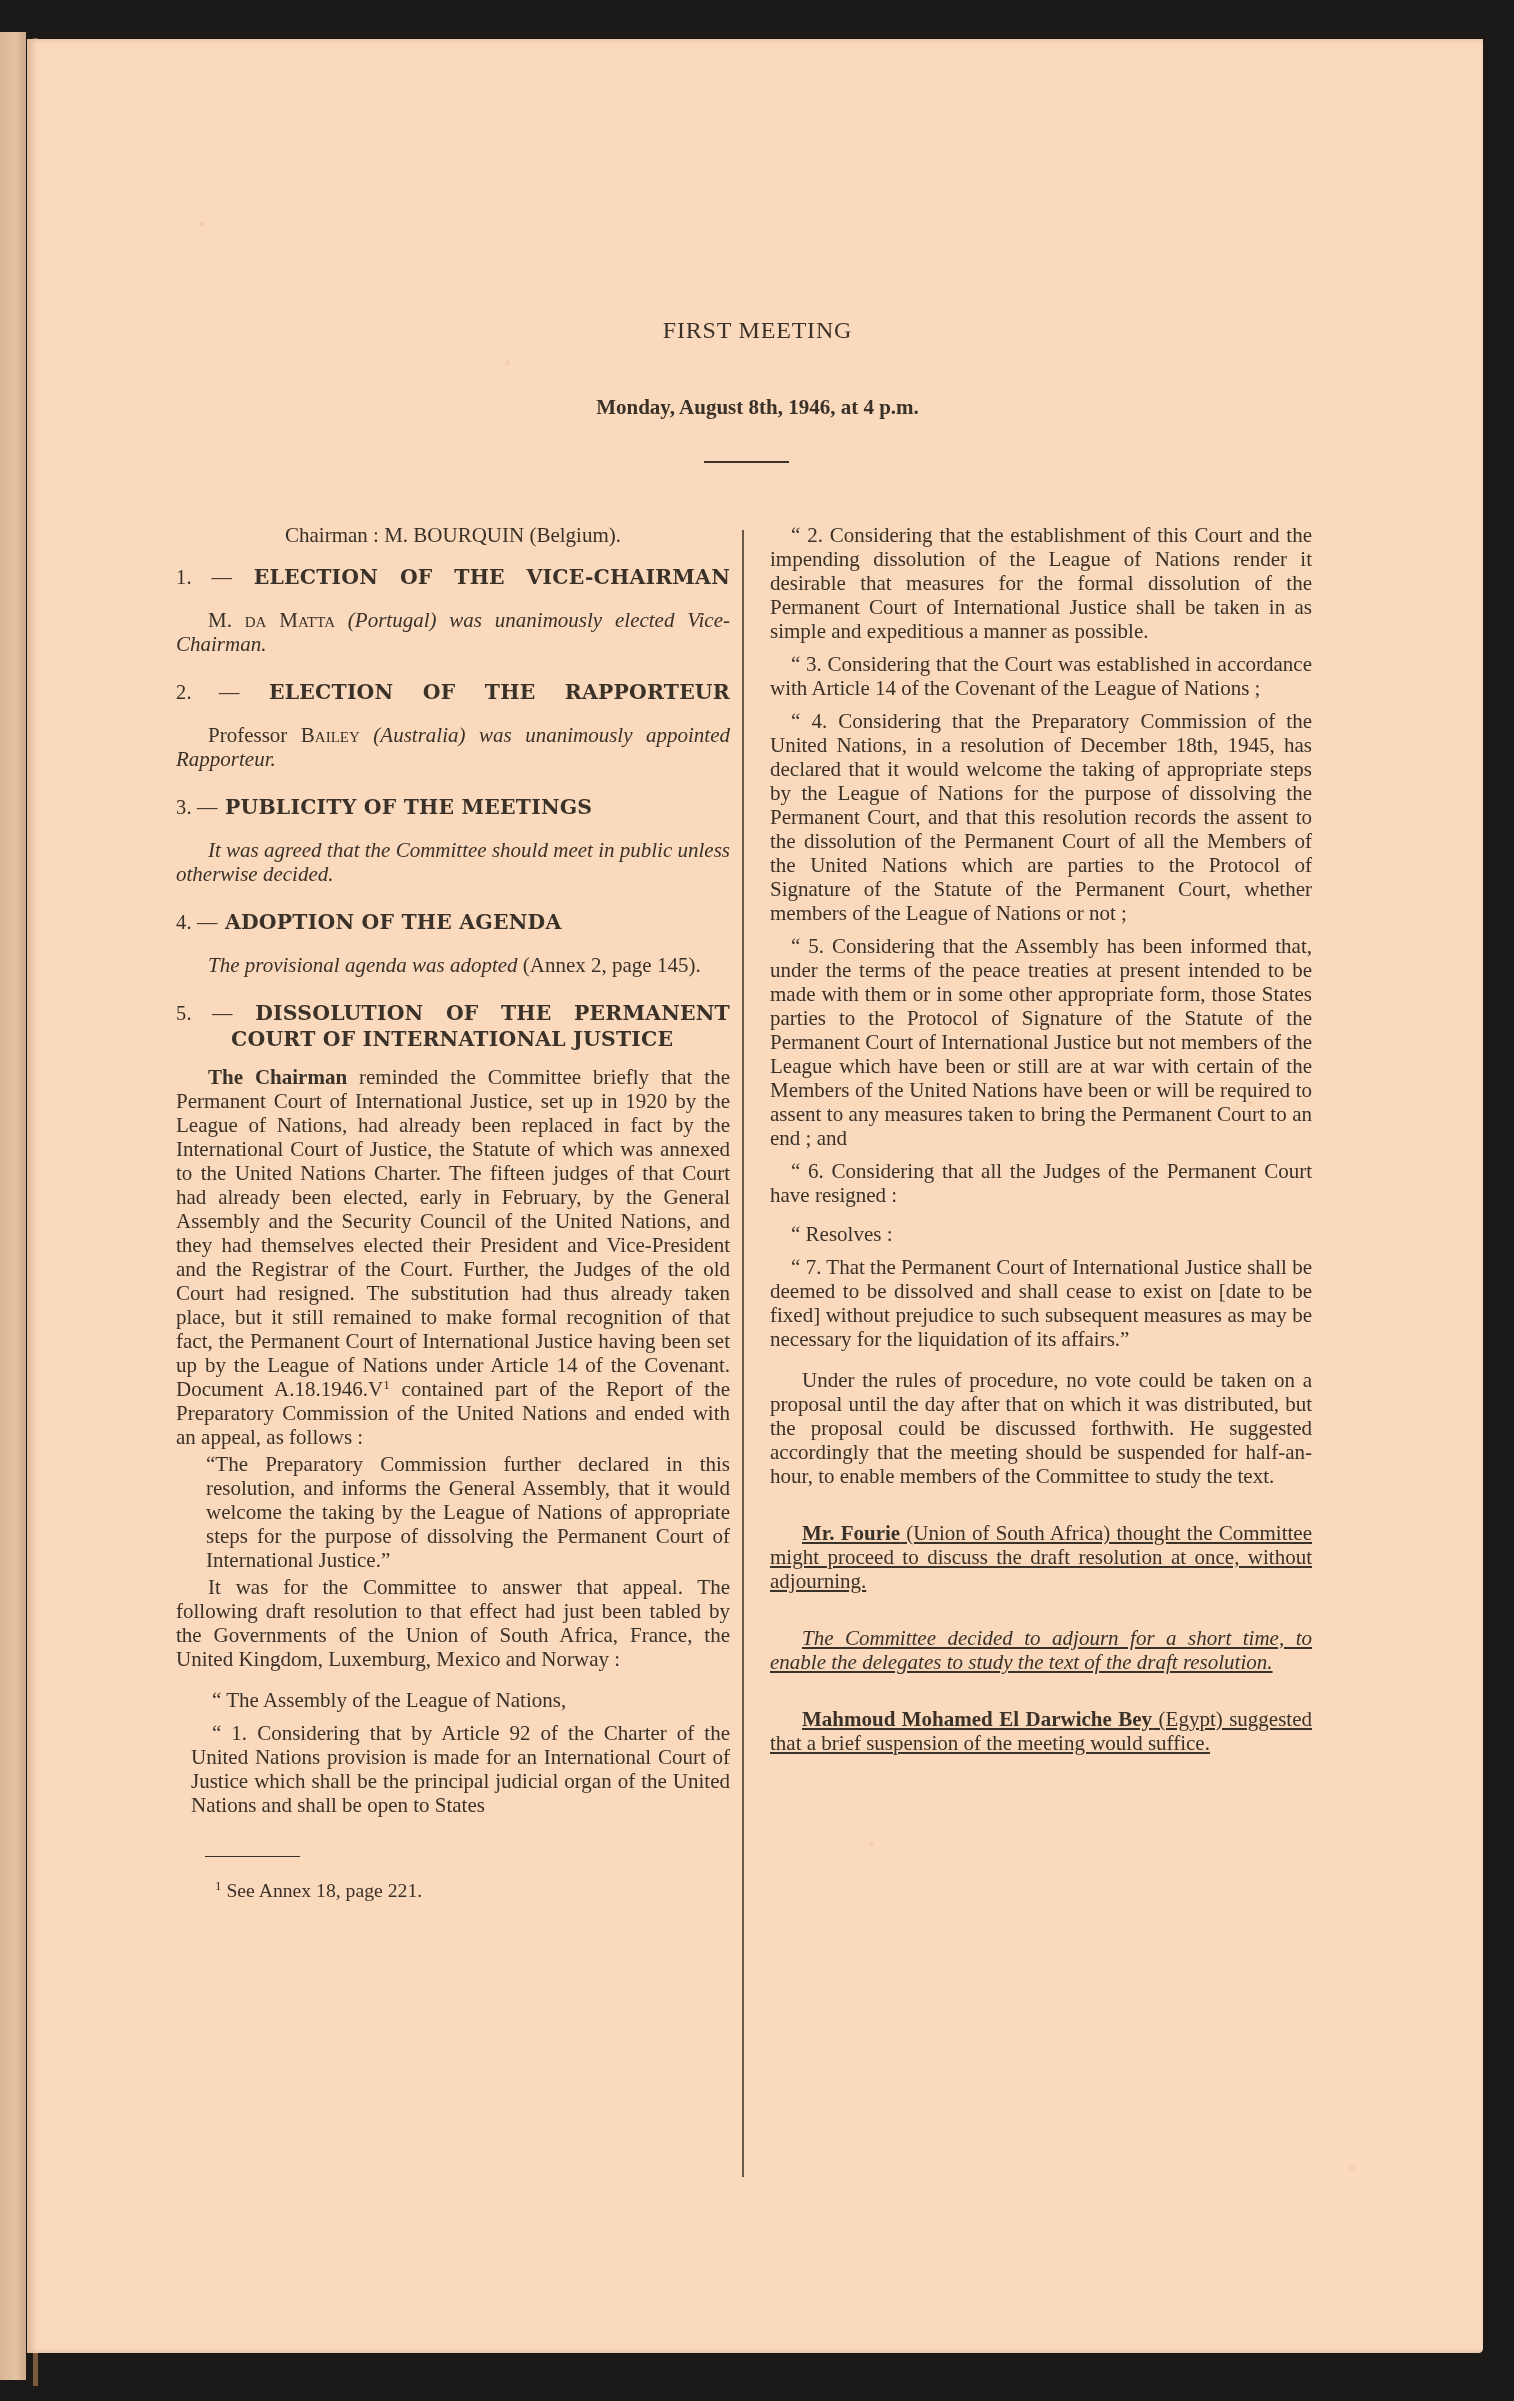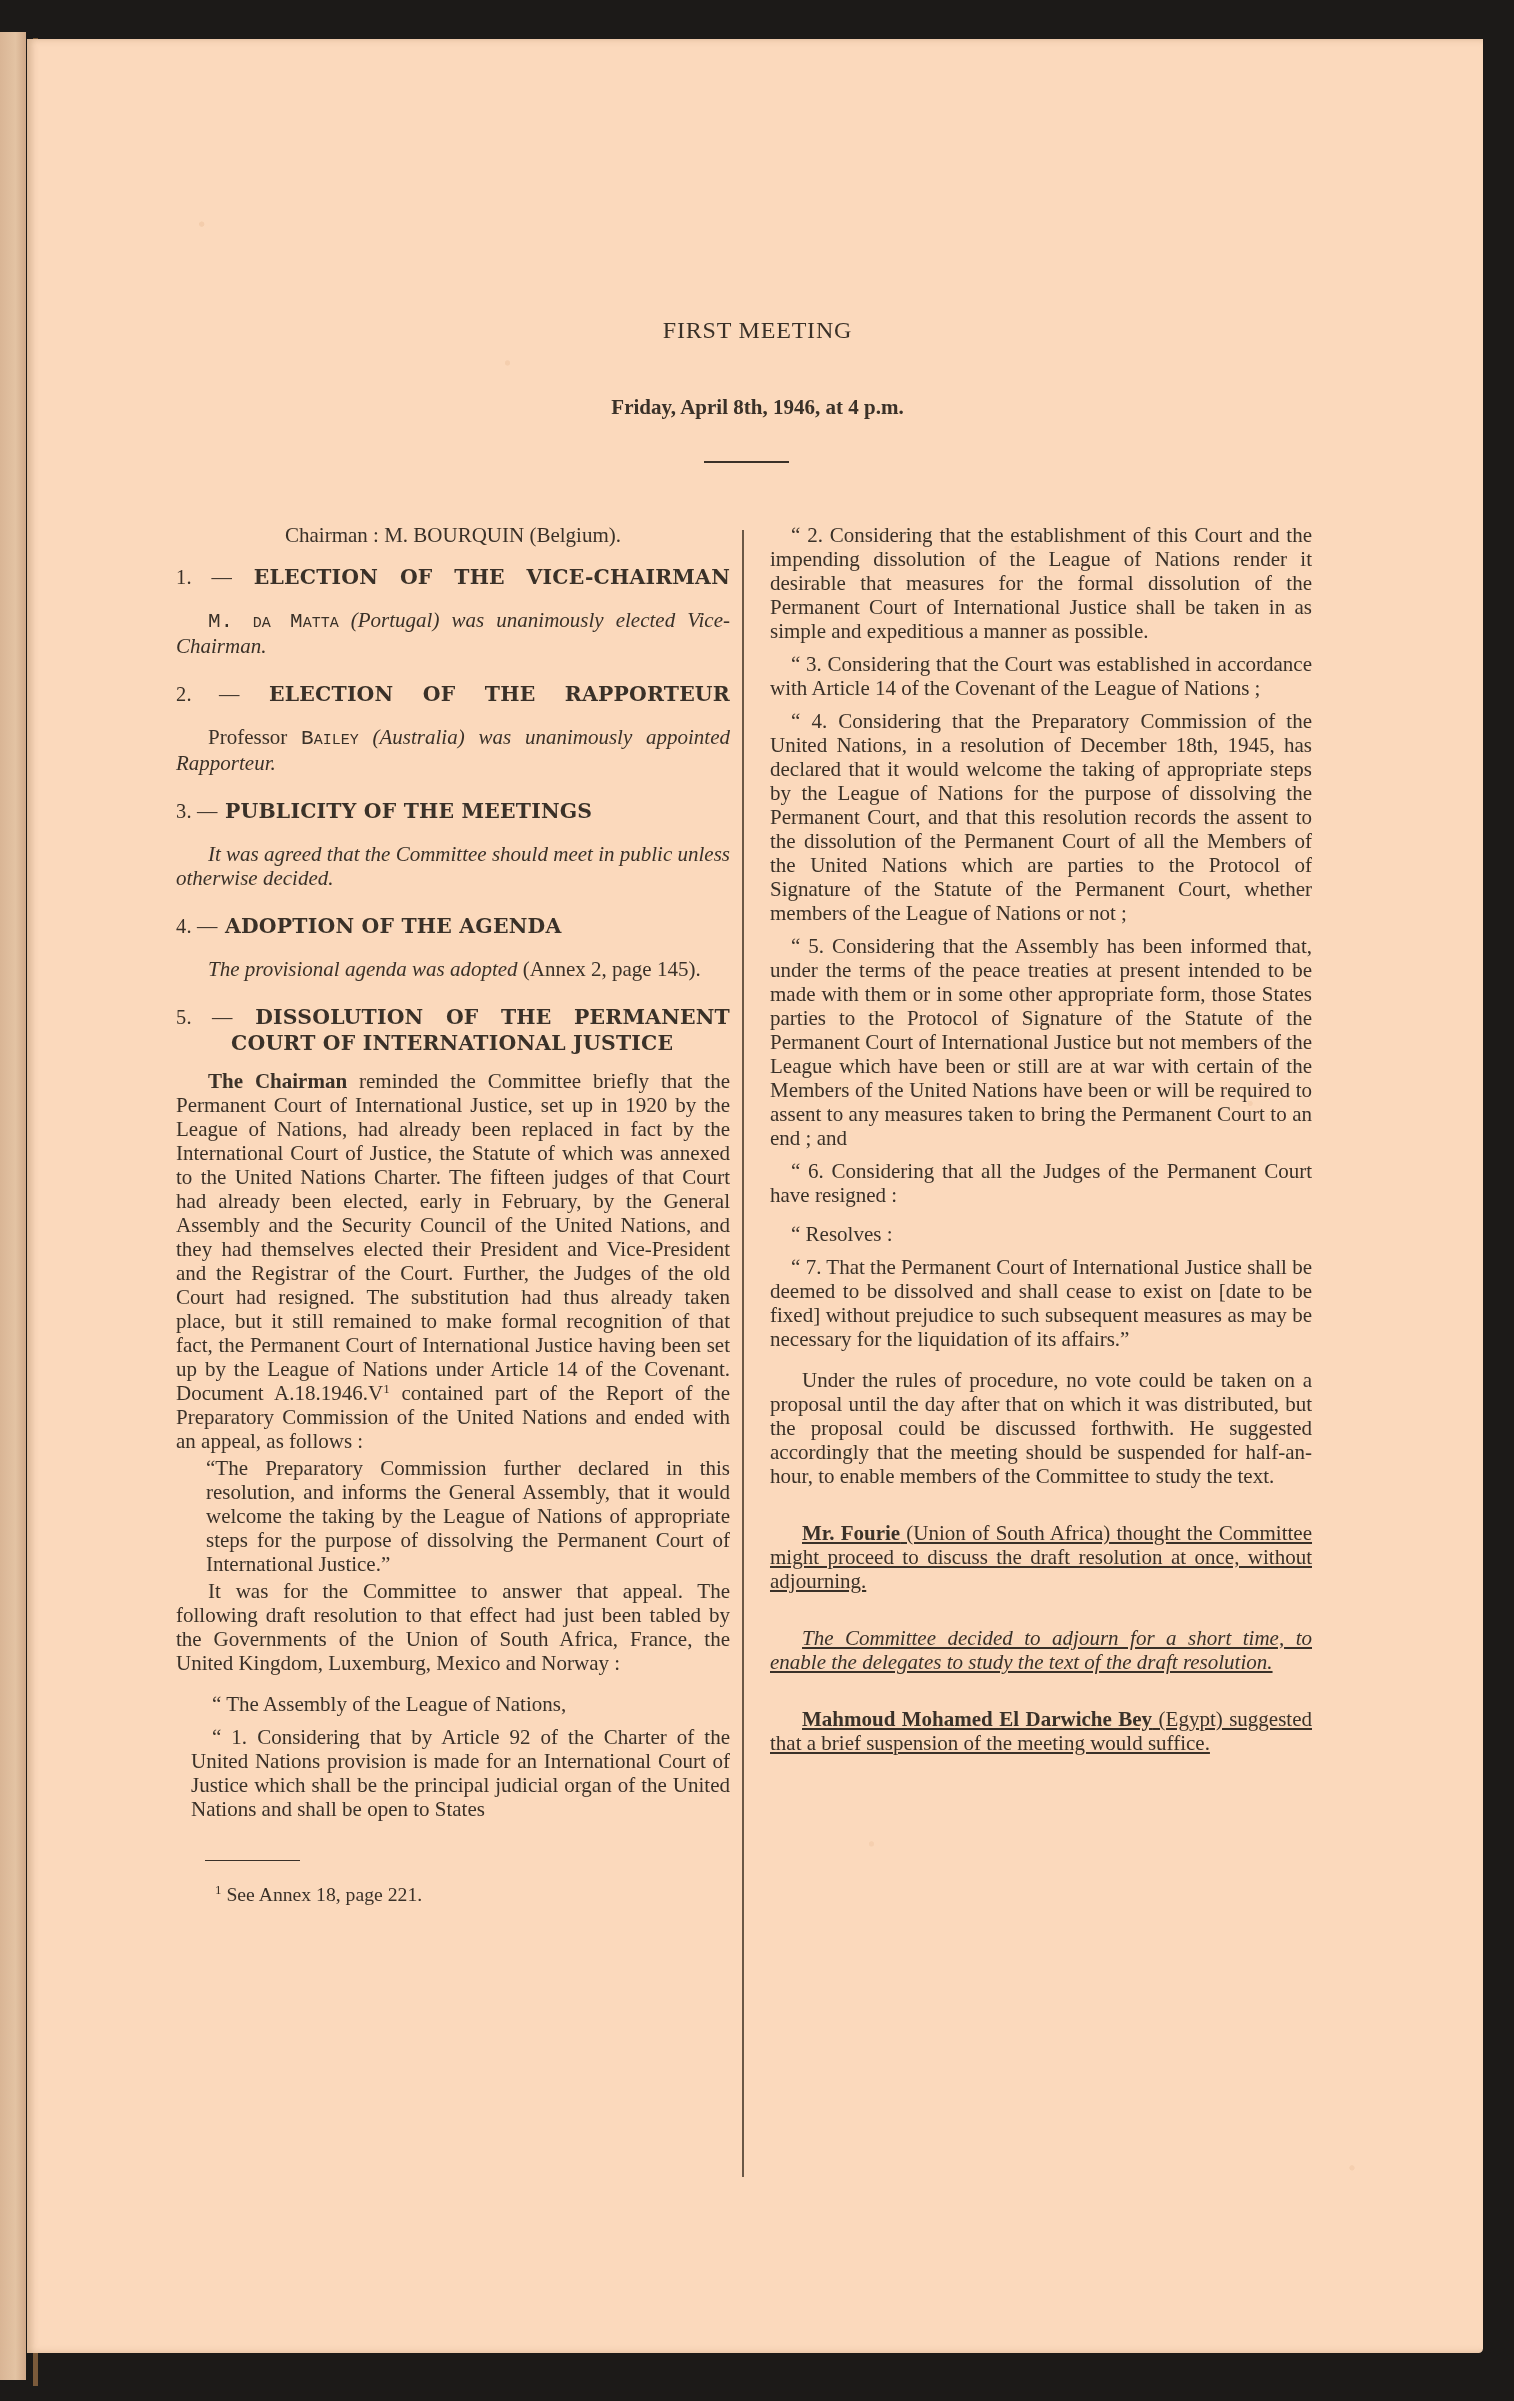--- a/index.html
+++ b/index.html
@@ -118,21 +118,21 @@
       font-size: 20.4px;
     }
     .sec-head.no-justify-last { text-align-last: left; }
     .sec-head .cont {
       display: block;
       padding-left: 55px;
       text-align-last: left;
     }
     .sec-body { margin: 0 0 23px 0; }
     .italic { font-style: italic; }
-    .sc { font-variant: small-caps; font-family: Liberation Mono, monospace; }
+    .sc { font-variant: small-caps; }
     .bold { font-weight: bold; }
     .quote-block { padding-left: 30px; margin: 3px 0 3px 0; }
     .res-para { margin: 0 0 9px 0; padding-left: 15px; }
     .res-para-first { text-indent: 21px; }
     .footnote-rule {
       width: 95px;
       height: 1.5px;
       background: #3a3128;
       margin: 39px 0 21px 29px;
     }
@@ -145,21 +145,21 @@
   </style>
 </head>
 <body>
 
 <div class="prev-page"></div>
 <div class="gutter-line"></div>
 
 <div class="page"></div>
 
 <div class="title">FIRST MEETING</div>
-<div class="subtitle">Friday, April 8th, 1946, at 4 p.m.</div>
+<div class="subtitle">Monday, August 8th, 1946, at 4 p.m.</div>
 <div class="title-rule"></div>
 
 <div class="col-divider"></div>
 
 <div class="col col-left">
   <p class="chair-line">Chairman :  M. BOURQUIN (Belgium).</p>
 
   <div class="sec-head">
     <span class="num">1. —</span>
     <span>ELECTION OF THE VICE-CHAIRMAN</span>

